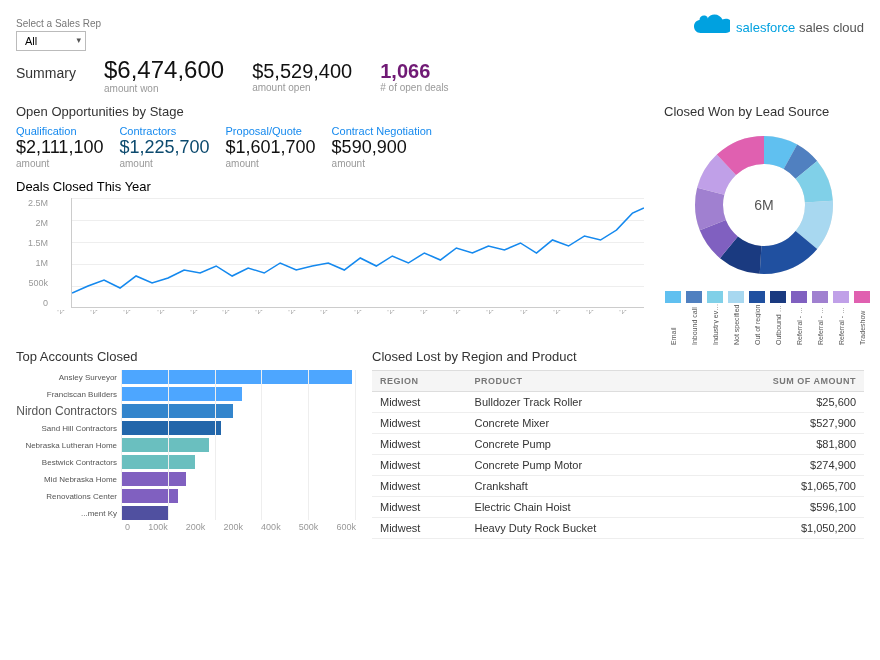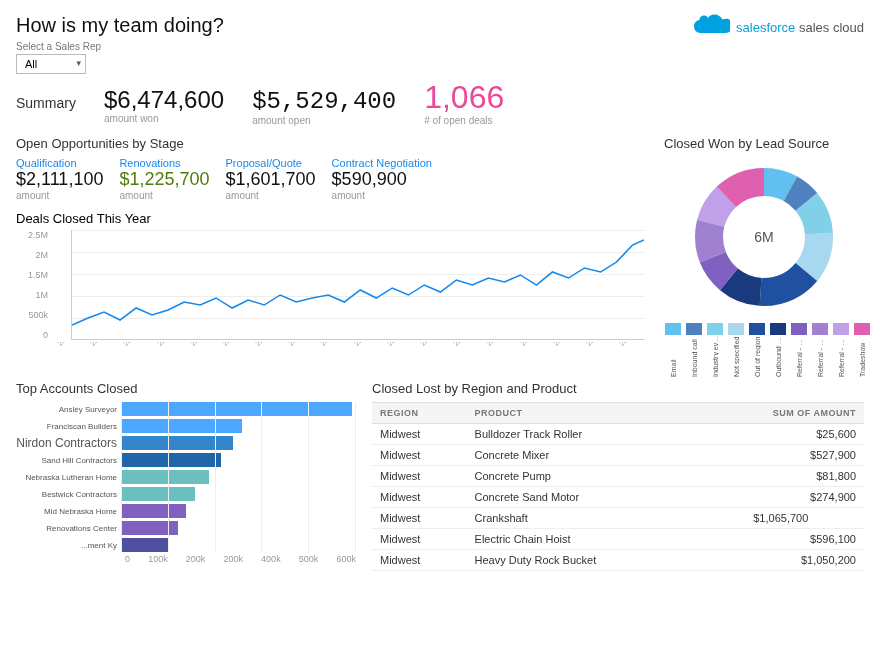--- a/index.html
+++ b/index.html
@@ -5,21 +5,20 @@
     * { box-sizing: border-box; margin: 0; padding: 0; }
     body { font-family: 'Helvetica Neue', Arial, sans-serif; background: #fff; font-size: 12px; color: #333; width: 880px; height: 660px; overflow: hidden; }
   </style>
 </head>
 <body>
 
 <div style="width:880px;height:660px;overflow:hidden;background:#fff;padding:14px 16px;">
 
   <div style="display:flex;justify-content:space-between;align-items:flex-start;margin-bottom:6px;">
     <div>
-      <h1 style="font-size:20px;font-weight:400;color:#111;">How is my team doing?</h1>
       <div style="margin-top:4px;">
         <div style="font-size:10px;color:#777;margin-bottom:2px;">Select a Sales Rep</div>
         <div style="position:relative;display:inline-block;">
           <select style="border:1px solid #bbb;padding:3px 18px 3px 8px;font-size:11px;background:#fff;cursor:pointer;min-width:70px;appearance:none;">
             <option>All</option>
           </select>
           <span style="position:absolute;right:5px;top:4px;font-size:9px;color:#555;pointer-events:none;">▾</span>
         </div>
       </div>
     </div>
@@ -34,44 +33,44 @@
     </div>
   </div>
 
   <div style="display:flex;align-items:baseline;gap:28px;margin-bottom:10px;">
     <div style="font-size:14px;color:#333;min-width:60px;">Summary</div>
     <div>
       <div style="font-size:24px;font-weight:300;color:#111;line-height:1.1;">$6,474,600</div>
       <div style="font-size:10px;color:#999;">amount won</div>
     </div>
     <div>
-      <div style="font-size:24px;font-weight:300;color:#111;line-height:1.1;font-family:Liberation Mono, monospace;">$5,529,400</div>
+      <div style="font-size:20px;font-weight:300;color:#111;line-height:1.1;">$5,529,400</div>
       <div style="font-size:10px;color:#999;">amount open</div>
     </div>
     <div>
-      <div style="font-size:32px;font-weight:400;color:#ec4899;line-height:1.1;">1,066</div>
+      <div style="font-size:20px;font-weight:700;color:#701a75;line-height:1.1;">1,066</div>
       <div style="font-size:10px;color:#999;"># of open deals</div>
     </div>
   </div>
 
   <div style="display:flex;gap:0;">
 
     <div style="flex:1;min-width:0;">
 
       <div style="margin-bottom:10px;">
         <div style="font-size:13px;color:#333;margin-bottom:6px;">Open Opportunities by Stage</div>
         <div style="display:flex;gap:16px;">
           <div>
             <div style="font-size:11px;color:#1589ee;cursor:pointer;">Qualification</div>
             <div style="font-size:18px;font-weight:300;color:#111;">$2,111,100</div>
             <div style="font-size:10px;color:#999;">amount</div>
           </div>
           <div>
-            <div style="font-size:11px;color:#1589ee;cursor:pointer;">Renovations</div>
-            <div style="font-size:18px;font-weight:300;color:#4d7c0f;">$1,225,700</div>
+            <div style="font-size:11px;color:#1589ee;cursor:pointer;">Contractors</div>
+            <div style="font-size:18px;font-weight:300;color:#0c4a6e;">$1,225,700</div>
             <div style="font-size:10px;color:#999;">amount</div>
           </div>
           <div>
             <div style="font-size:11px;color:#1589ee;cursor:pointer;">Proposal/Quote</div>
             <div style="font-size:18px;font-weight:300;color:#111;text-align:right;">$1,601,700</div>
             <div style="font-size:10px;color:#999;">amount</div>
           </div>
           <div>
             <div style="font-size:11px;color:#1589ee;cursor:pointer;">Contract Negotiation</div>
             <div style="font-size:18px;font-weight:300;color:#111;">$590,900</div>
@@ -282,27 +281,27 @@
     <td style="padding:4px 8px;border-bottom:1px solid #eee;color:#333;">Concrete Mixer</td>
     <td style="padding:4px 8px;border-bottom:1px solid #eee;color:#333;text-align:right;">$527,900</td>
   </tr>
             <tr>
     <td style="padding:4px 8px;border-bottom:1px solid #eee;color:#333;">Midwest</td>
     <td style="padding:4px 8px;border-bottom:1px solid #eee;color:#333;">Concrete Pump</td>
     <td style="padding:4px 8px;border-bottom:1px solid #eee;color:#333;text-align:right;">$81,800</td>
   </tr>
             <tr>
     <td style="padding:4px 8px;border-bottom:1px solid #eee;color:#333;">Midwest</td>
-    <td style="padding:4px 8px;border-bottom:1px solid #eee;color:#333;">Concrete Sand Motor</td>
+    <td style="padding:4px 8px;border-bottom:1px solid #eee;color:#333;">Concrete Pump Motor</td>
     <td style="padding:4px 8px;border-bottom:1px solid #eee;color:#333;text-align:right;">$274,900</td>
   </tr>
             <tr>
     <td style="padding:4px 8px;border-bottom:1px solid #eee;color:#333;">Midwest</td>
     <td style="padding:4px 8px;border-bottom:1px solid #eee;color:#333;">Crankshaft</td>
-    <td style="padding:4px 8px;border-bottom:1px solid #eee;color:#333;text-align:center;">$1,065,700</td>
+    <td style="padding:4px 8px;border-bottom:1px solid #eee;color:#333;text-align:right;">$1,065,700</td>
   </tr>
             <tr>
     <td style="padding:4px 8px;border-bottom:1px solid #eee;color:#333;">Midwest</td>
     <td style="padding:4px 8px;border-bottom:1px solid #eee;color:#333;">Electric Chain Hoist</td>
     <td style="padding:4px 8px;border-bottom:1px solid #eee;color:#333;text-align:right;">$596,100</td>
   </tr>
             <tr>
     <td style="padding:4px 8px;border-bottom:1px solid #eee;color:#333;">Midwest</td>
     <td style="padding:4px 8px;border-bottom:1px solid #eee;color:#333;">Heavy Duty Rock Bucket</td>
     <td style="padding:4px 8px;border-bottom:1px solid #eee;color:#333;text-align:right;">$1,050,200</td>

